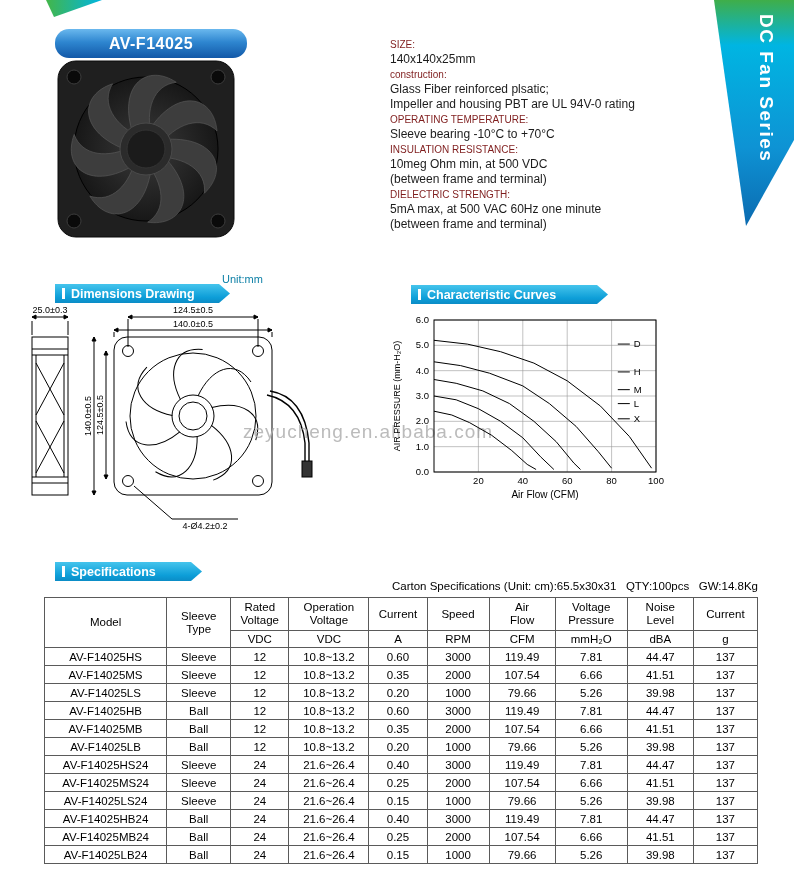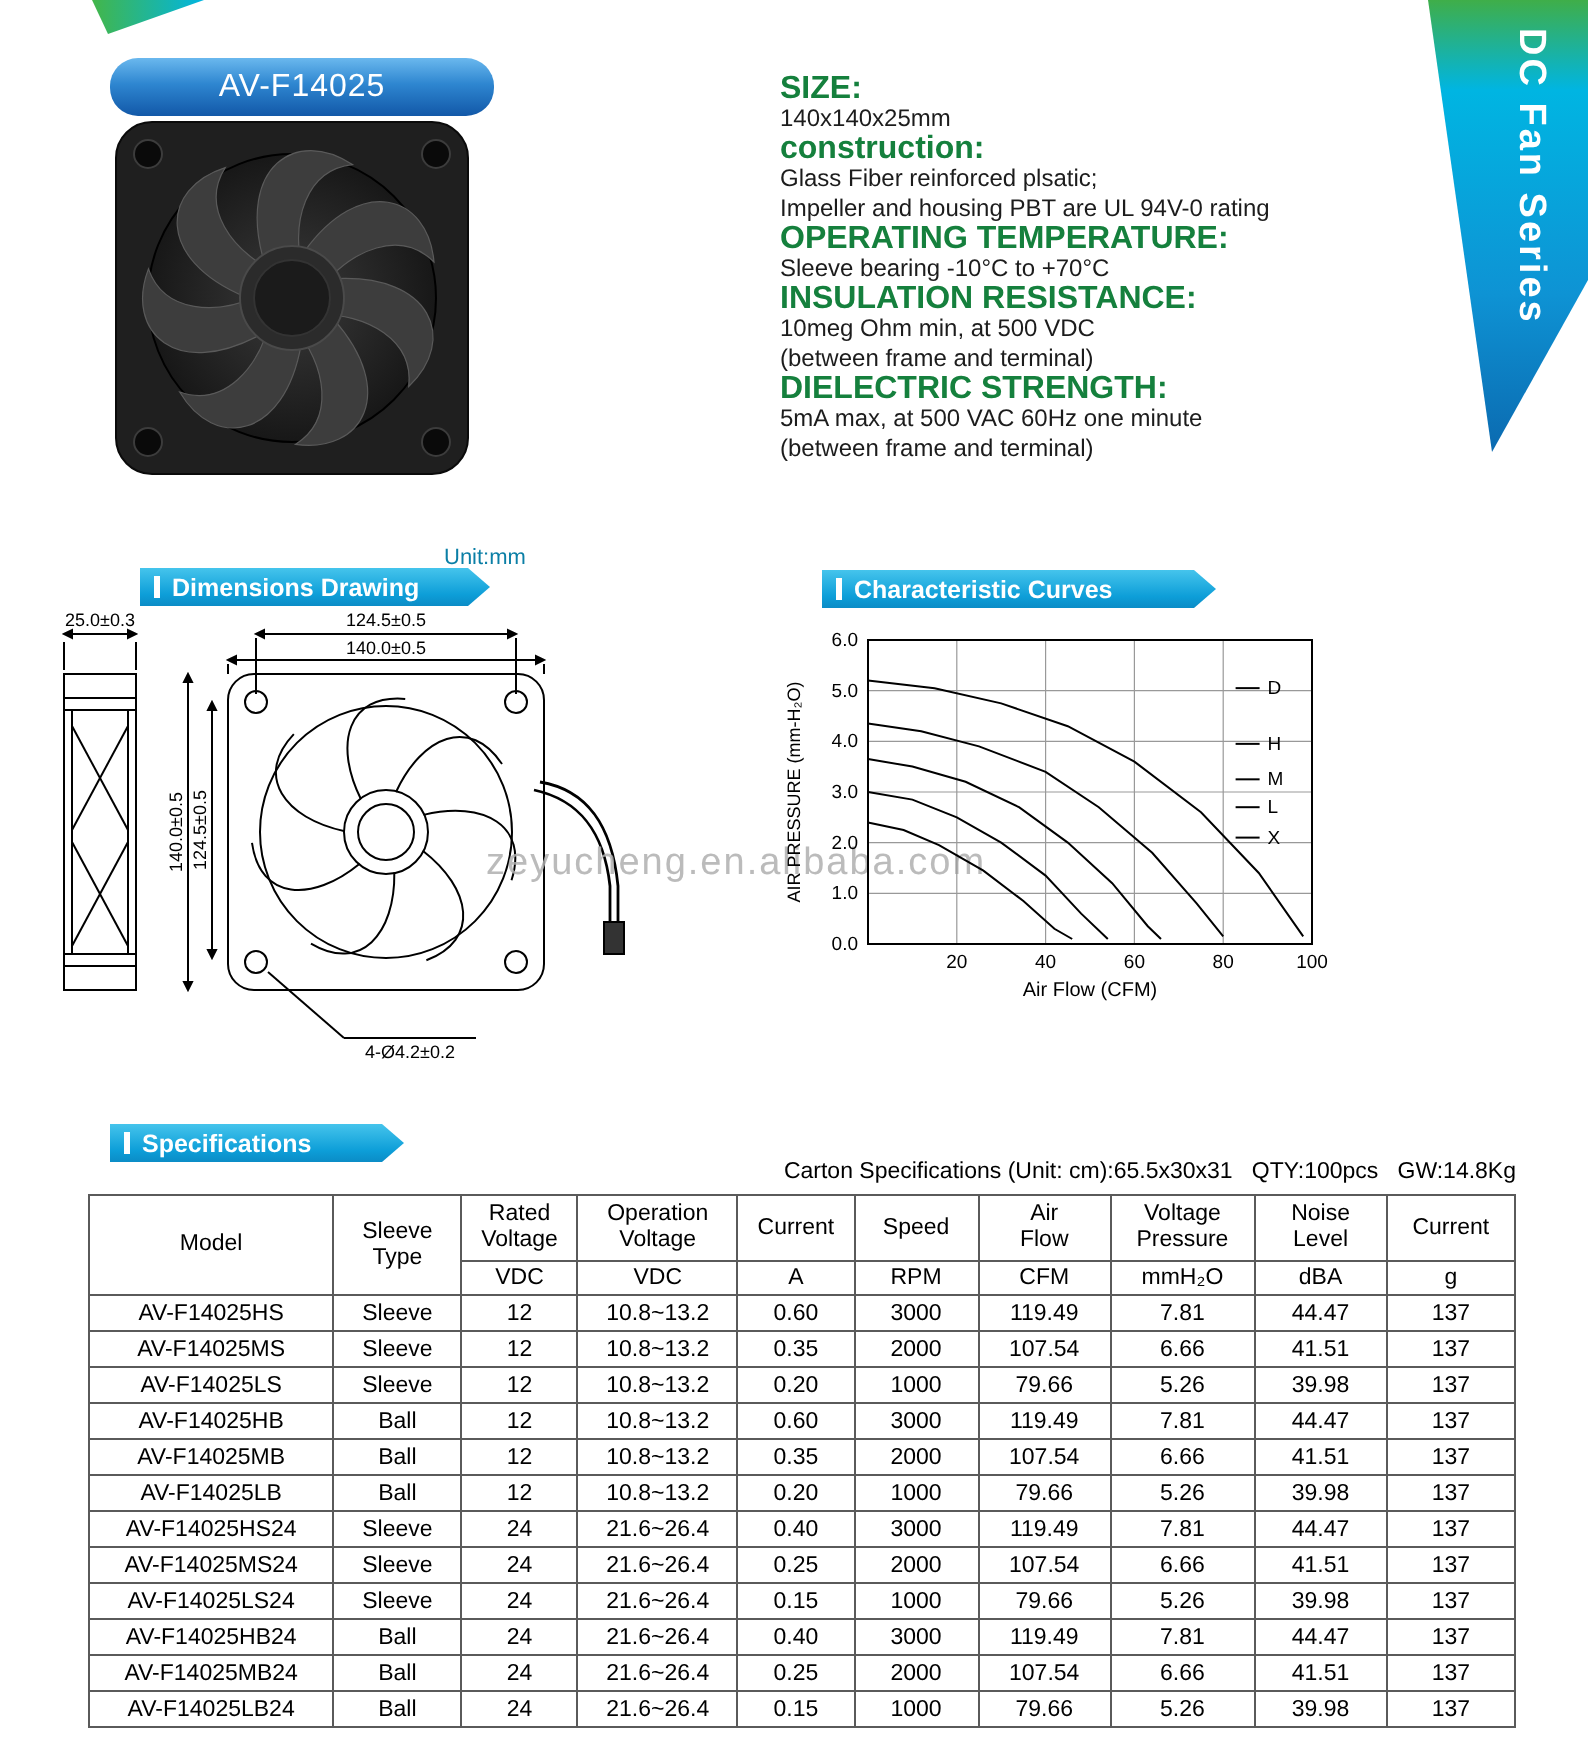--- a/index.html
+++ b/index.html
@@ -6,40 +6,40 @@
   .page{position:relative;width:794px;height:869px;background:#fff;overflow:hidden;
         font-family:"Liberation Sans",sans-serif;color:#111;}
 
   
   .deco-tl{position:absolute;left:46px;top:0;}
 
   
   .banner{position:absolute;left:55px;top:29px;width:192px;height:29px;border-radius:14px;
           background:linear-gradient(180deg,#6ab8ee 0%,#2e86d0 45%,#1258a8 100%);
           display:flex;align-items:center;justify-content:center;
-          color:#fff;font-weight:normal;font-size:16px;letter-spacing:.5px;}
+          color:#fff;font-weight:bold;font-size:16px;letter-spacing:.5px;}
 
   
   .fan-photo{position:absolute;left:57px;top:60px;width:178px;height:178px;}
 
   
   .spec-text{position:absolute;left:390px;top:37px;width:340px;}
-  .spec-label{color:#15803d;font-weight:bold;font-size:16px;line-height:15px;}
+  .spec-label{color:#7f1d1d;font-weight:normal;font-size:10px;line-height:15px;}
   .spec-line{color:#1c1c1c;font-size:12px;line-height:15px;}
 
   
   .ribbon{position:absolute;right:0;top:0;}
 
   
   .section-header{position:absolute;height:19px;color:#fff;font-weight:bold;font-size:12.5px;
       display:flex;align-items:center;padding:0 18px 0 7px;
       background:linear-gradient(180deg,#45c4ec 0%,#0d9ed8 70%,#0b8cc6 100%);
       clip-path:polygon(0 0,calc(100% - 11px) 0,100% 50%,calc(100% - 11px) 100%,0 100%);}
   .section-header .bar{display:inline-block;width:3px;height:11px;background:#fff;margin-right:6px;flex:0 0 auto;}
-  .hdr-dims{left:70px;top:284px;min-width:150px;}
+  .hdr-dims{left:55px;top:284px;min-width:150px;}
   .hdr-curves{left:411px;top:285px;min-width:172px;}
   .hdr-specs{left:55px;top:562px;min-width:122px;}
 
   .unit-note{position:absolute;left:222px;top:273px;font-size:11px;color:#0b7fa6;}
 
   .dims-svg{position:absolute;left:22px;top:303px;}
   .curves-svg{position:absolute;left:388px;top:306px;}
 
   .watermark{position:absolute;left:243px;top:421px;font-size:19px;color:rgba(175,175,175,.85);
              letter-spacing:1px;white-space:pre;}

